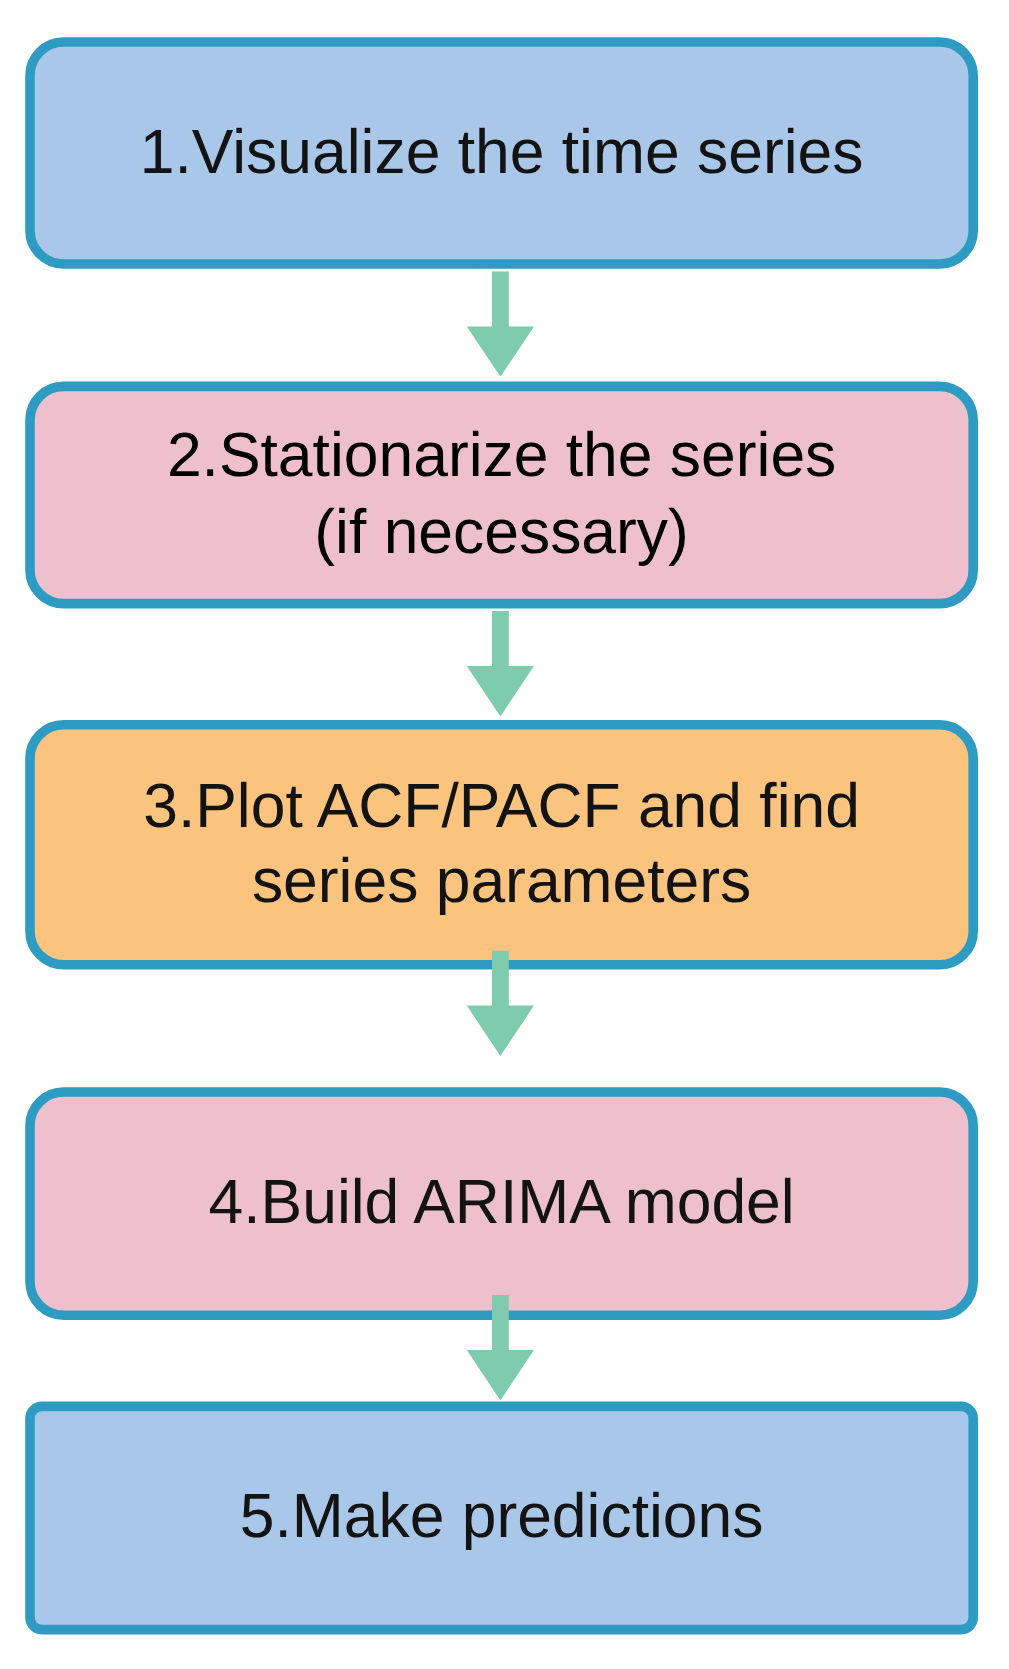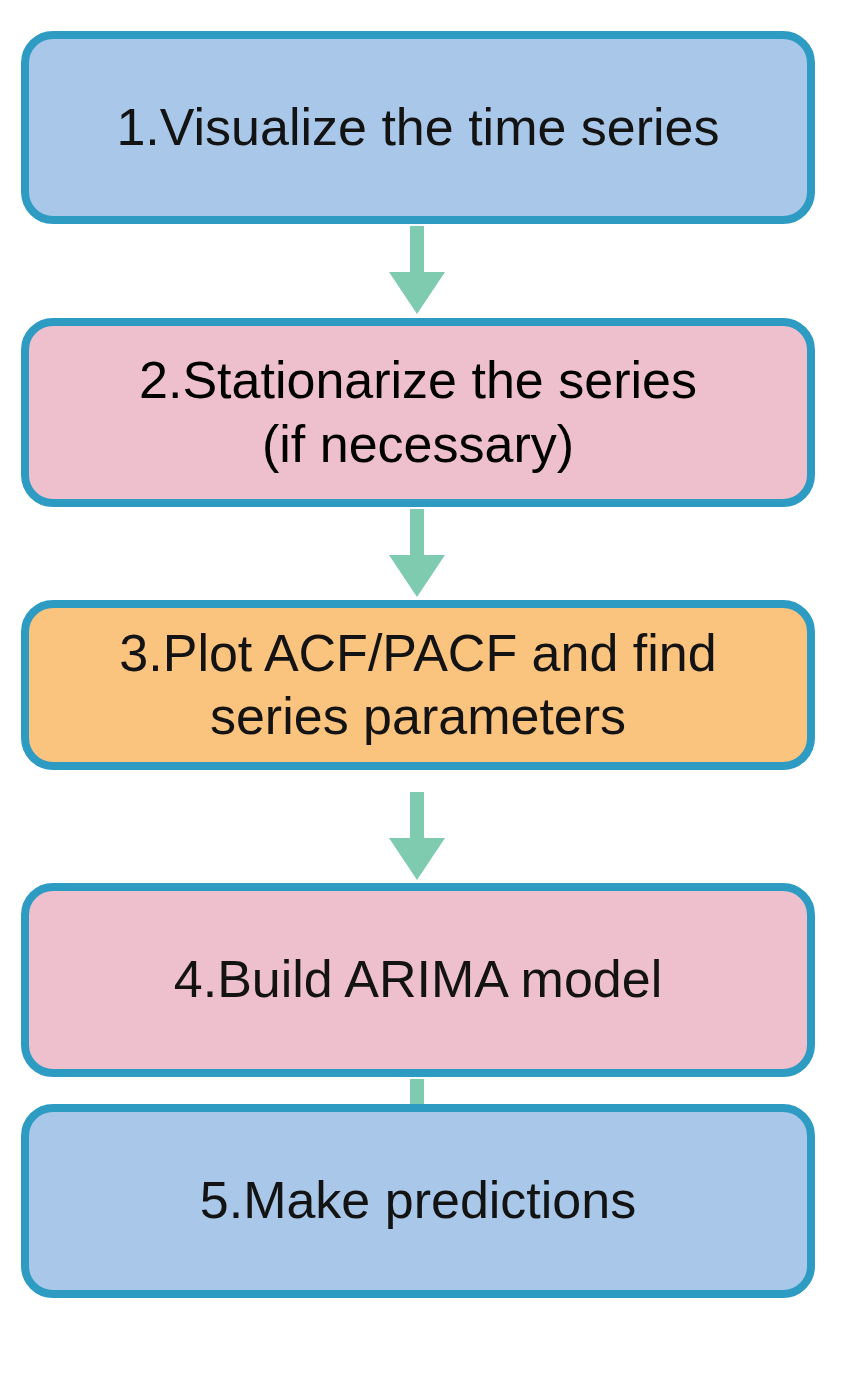--- a/index.html
+++ b/index.html
@@ -33,23 +33,23 @@
     letter-spacing: 0px;
   }
   .flow-box .line {
     display: block;
     white-space: nowrap;
   }
   .flow-box .line:empty { display: none; }
 
   .b1 { top: 31px;   height: 193px; }
   .b2 { top: 318px;  height: 189px; }
-  .b3 { top: 600px;  height: 170px; }
-  .b4 { top: 883px;  height: 194px; }
-  .b5 { top: 1104px; height: 194px; }
+  .b3 { top: 600px;  height: 208px; }
+  .b4 { top: 906px;  height: 194px; }
+  .b5 { top: 1168px; height: 194px; border-radius: 14px; }
 
   .flow-arrow {
     position: absolute;
     left: 389px;
     width: 56px;
     height: 88px;
   }
   .a1 { top: 226px; }
   .a2 { top: 509px; }
   .a3 { top: 792px; }

